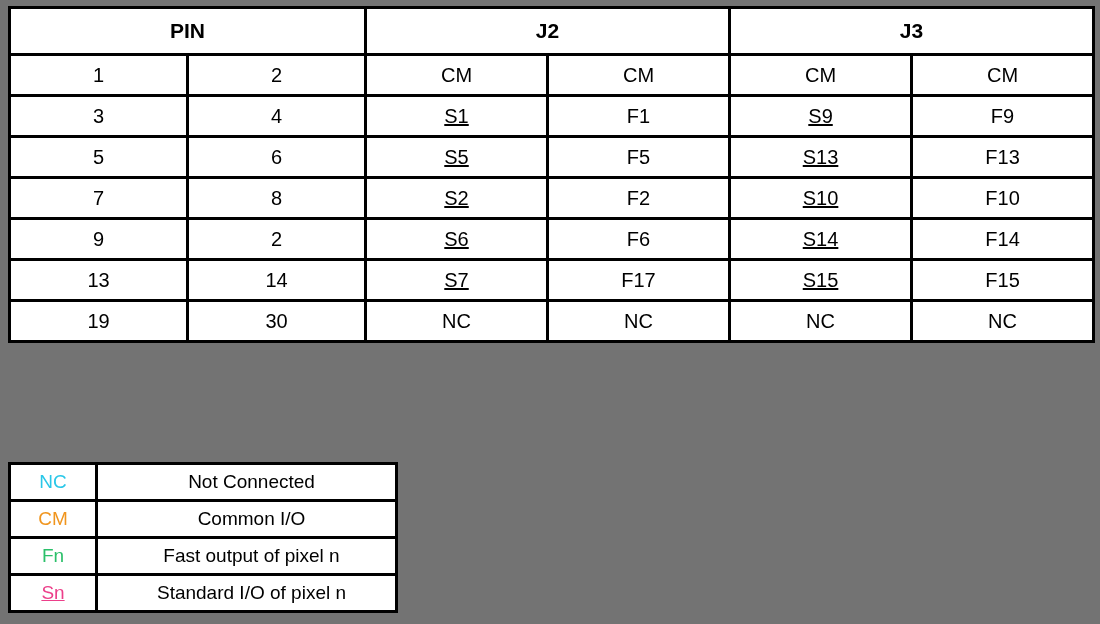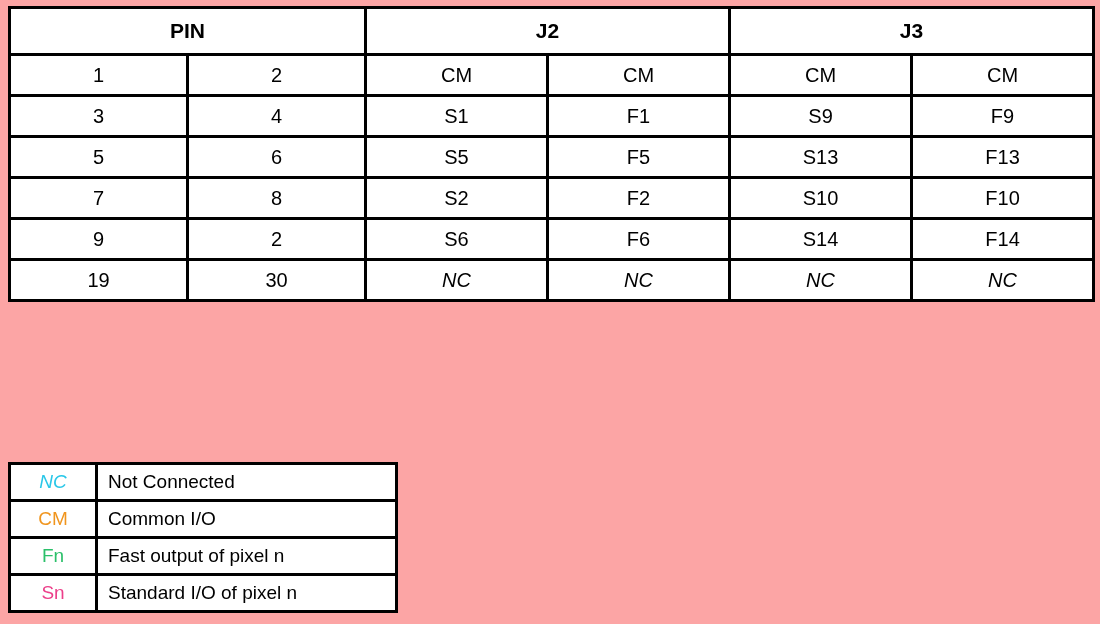--- a/index.html
+++ b/index.html
@@ -5,21 +5,21 @@
   html, body {
     margin: 0;
     padding: 0;
     background: #ffffff;
     font-family: "Liberation Sans", sans-serif;
   }
   #page {
     position: relative;
     width: 1100px;
     height: 624px;
-    background: #fca5a5;
+    background: #737373;
     overflow: hidden;
   }
 
   
   .pin-table {
     position: absolute;
     left: 8px;
     top: 6px;
     width: 1084px;
     border-collapse: collapse;
@@ -44,23 +44,23 @@
   .pin-table .grp-head {
     border-bottom: 3px solid #000000;
   }
 
   
   .col-pin { width: 178px; }
   .col-sig { width: 182px; }
 
   
   .sig-cm { color: #f0951e; }
-  .sig-s  { color: #ec3f8a; }
+  .sig-s  { color: #ec3f8a; text-decoration: underline; }
   .sig-f  { color: #2bc06a; }
-  .sig-nc { color: #29c7e8; font-style: italic; }
+  .sig-nc { color: #29c7e8; }
 
   
   .legend-table {
     position: absolute;
     left: 8px;
     top: 462px;
     width: 390px;
     border-collapse: collapse;
     table-layout: fixed;
   }
@@ -72,21 +72,21 @@
     background: #ffffff;
     vertical-align: middle;
   }
   .legend-table .legend-code {
     width: 84px;
     text-align: center;
     padding-left: 0;
   }
   .legend-table .legend-desc {
     color: #000000;
-    text-align: left;
+    text-align: center;
   }
 </style>
 </head>
 <body>
 
 <div id="page">
 
   <table class="pin-table">
     <colgroup>
       <col class="col-pin">
@@ -138,20 +138,28 @@
         </tr>
         <tr>
           <td>9</td>
           <td>2</td>
           <td class="sig-s">S6</td>
           <td class="sig-f">F6</td>
           <td class="sig-s">S14</td>
           <td class="sig-f">F14</td>
         </tr>
         <tr>
+          <td>13</td>
+          <td>14</td>
+          <td class="sig-s">S7</td>
+          <td class="sig-f">F17</td>
+          <td class="sig-s">S15</td>
+          <td class="sig-f">F15</td>
+        </tr>
+        <tr>
           <td>19</td>
           <td>30</td>
           <td class="sig-nc">NC</td>
           <td class="sig-nc">NC</td>
           <td class="sig-nc">NC</td>
           <td class="sig-nc">NC</td>
         </tr>
       </tbody>
   </table>
 

